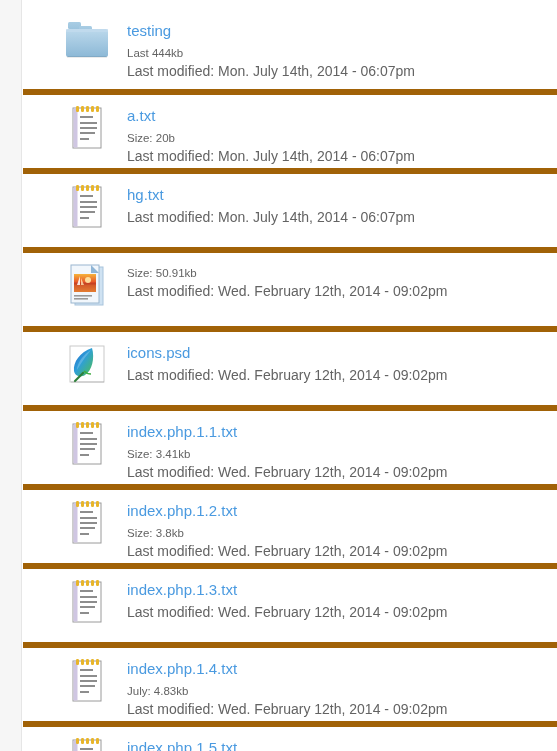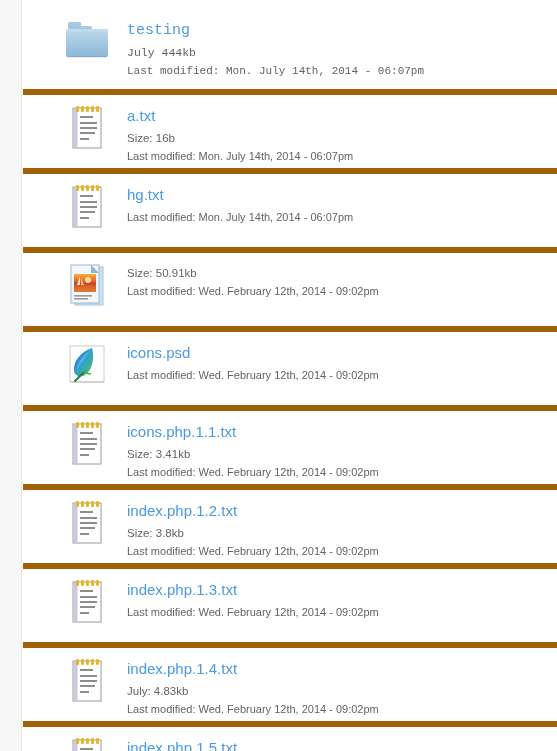--- a/index.html
+++ b/index.html
@@ -36,21 +36,21 @@
     width: 534px;
   }
   .file-row {
     position: relative;
     display: flex;
     align-items: flex-start;
     height: 79px;
     padding-left: 32px;
     border-top: 6px solid #a16207;
   }
-  .file-row:first-child { border-top: none; font-family: Liberation Mono, monospace; }
+  .file-row:first-child { border-top: none; }
   .icon-cell {
     width: 64px;
     flex: 0 0 64px;
     display: flex;
     align-items: center;
     justify-content: center;
     padding-top: 8px;
   }
   .info-cell {
     flex: 1 1 auto;
@@ -70,21 +70,21 @@
   .file-size {
     display: block;
     color: #636363;
     font-size: 11.5px;
     line-height: 16px;
     margin-bottom: 2px;
   }
   .file-modified {
     display: block;
     color: #636363;
-    font-size: 11px;
+    font-size: 14px;
     line-height: 16px;
     white-space: nowrap;
   }
   svg { display: block; }
 </style>
 </head>
 <body>
 
 <div id="page">
 
@@ -109,21 +109,21 @@
       <rect x="5" y="4" width="13" height="7" rx="1.5" fill="url(#fgt)"></rect>
       <rect x="16" y="8" width="13" height="7" rx="1.5" fill="url(#fgt)"></rect>
       <rect x="3" y="11" width="42" height="28" rx="2.5" fill="url(#fg)"></rect>
       <rect x="3" y="11" width="42" height="3" fill="#c3dcee" opacity="0.7"></rect>
       <rect x="4" y="38" width="40" height="2" fill="#000" opacity="0.08"></rect>
     </svg>
   </span>
 </div>
           <div class="info-cell">
             <a class="file-name">testing</a>
-            <span class="file-size">July 444kb</span>
+            <span class="file-size">Last 444kb</span>
             <span class="file-modified">Last modified: Mon. July 14th, 2014 - 06:07pm</span>
           </div>
         </div>
         <div class="file-row">
           <div class="icon-cell">
   <span class="icon">
     <svg width="40" height="48" viewBox="0 0 40 48">
       <rect x="6" y="5" width="28" height="40" fill="#ffffff" stroke="#9a9a9a" stroke-width="1"></rect>
       <rect x="6.5" y="5.5" width="4" height="39" fill="#cfc6e2"></rect>
       <g fill="#e8b52a">
@@ -138,21 +138,21 @@
         <rect x="13" y="19" width="17" height="2"></rect>
         <rect x="13" y="24" width="17" height="2"></rect>
         <rect x="13" y="29" width="15" height="2"></rect>
         <rect x="13" y="35" width="9" height="2"></rect>
       </g>
     </svg>
   </span>
 </div>
           <div class="info-cell">
             <a class="file-name">a.txt</a>
-            <span class="file-size">Size: 16b</span>
+            <span class="file-size">Size: 20b</span>
             <span class="file-modified">Last modified: Mon. July 14th, 2014 - 06:07pm</span>
           </div>
         </div>
         <div class="file-row">
           <div class="icon-cell">
   <span class="icon">
     <svg width="40" height="48" viewBox="0 0 40 48">
       <rect x="6" y="5" width="28" height="40" fill="#ffffff" stroke="#9a9a9a" stroke-width="1"></rect>
       <rect x="6.5" y="5.5" width="4" height="39" fill="#cfc6e2"></rect>
       <g fill="#e8b52a">
@@ -251,21 +251,21 @@
         <rect x="13" y="13" width="13" height="2"></rect>
         <rect x="13" y="19" width="17" height="2"></rect>
         <rect x="13" y="24" width="17" height="2"></rect>
         <rect x="13" y="29" width="15" height="2"></rect>
         <rect x="13" y="35" width="9" height="2"></rect>
       </g>
     </svg>
   </span>
 </div>
           <div class="info-cell">
-            <a class="file-name">icons.php.1.1.txt</a>
+            <a class="file-name">index.php.1.1.txt</a>
             <span class="file-size">Size: 3.41kb</span>
             <span class="file-modified">Last modified: Wed. February 12th, 2014 - 09:02pm</span>
           </div>
         </div>
         <div class="file-row">
           <div class="icon-cell">
   <span class="icon">
     <svg width="40" height="48" viewBox="0 0 40 48">
       <rect x="6" y="5" width="28" height="40" fill="#ffffff" stroke="#9a9a9a" stroke-width="1"></rect>
       <rect x="6.5" y="5.5" width="4" height="39" fill="#cfc6e2"></rect>

